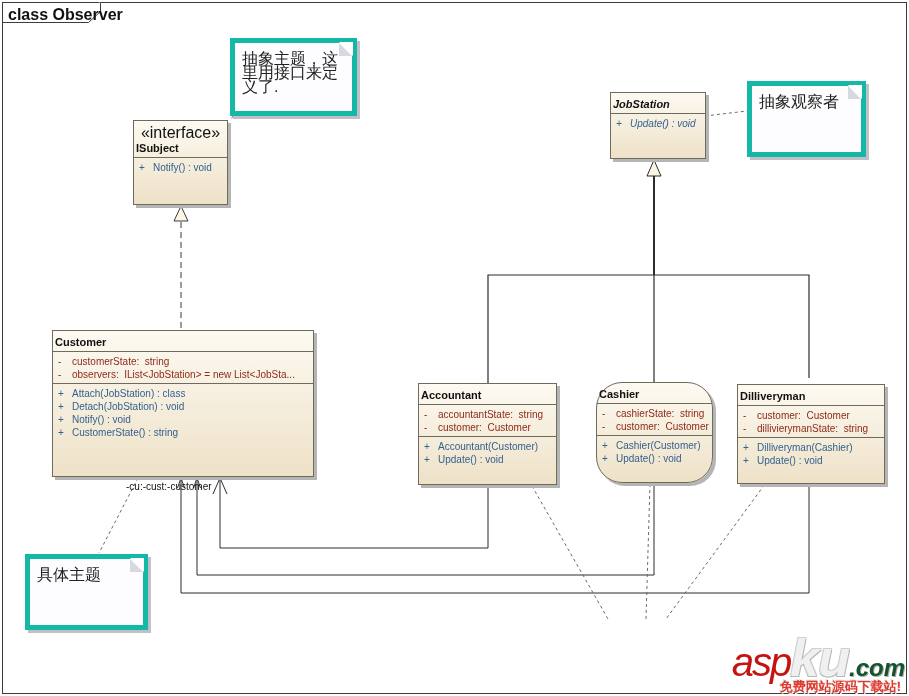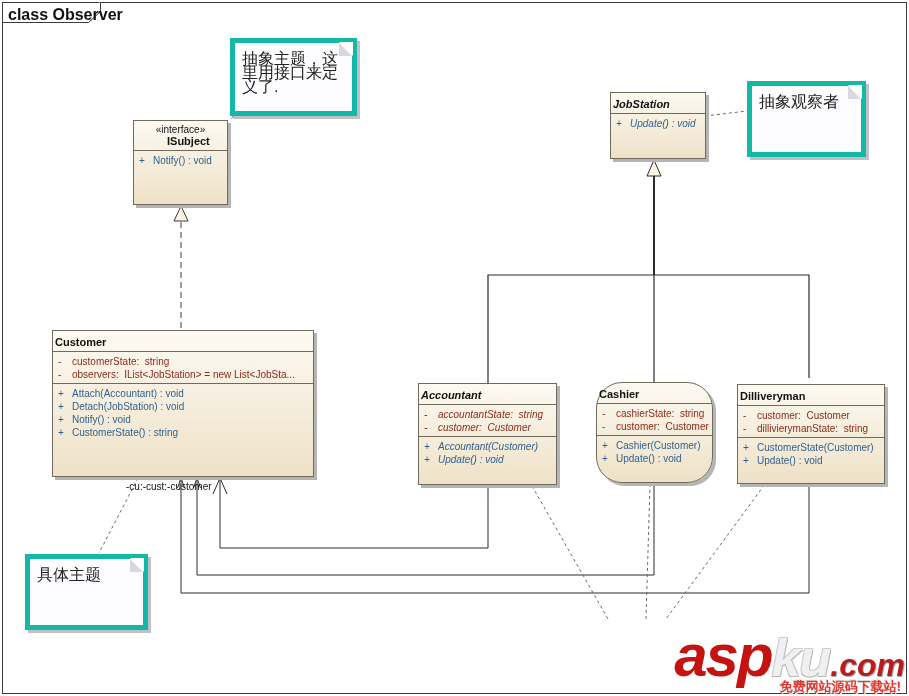--- a/index.html
+++ b/index.html
@@ -7,22 +7,22 @@
         font-family:"Liberation Sans","DejaVu Sans",sans-serif;}
   #connectors{position:absolute;left:0;top:0;z-index:1;pointer-events:none;}
 
   .frame-label{position:absolute;left:8px;top:6px;font-size:16px;font-weight:bold;color:#111;z-index:3;}
 
   
   .cls{position:absolute;z-index:2;display:flex;flex-direction:column;
        background:linear-gradient(#fdfaf2,#eee1c7);
        border:1px solid #6e6a5c;box-shadow:3px 3px 0 #b5b5b5;}
   .cls .title{text-align:left;font-size:11px;font-weight:bold;color:#111;padding:5px 2px 3px;}
-  .cls .stereo{text-align:center;font-size:10px;color:#111;padding-top:3px;}
-  .cls .stereo + .title{padding-top:0;margin-left:31px;}
+  .cls .stereo{text-align:center;font-size:16px;color:#111;padding-top:3px;}
+  .cls .stereo + .title{padding-top:0;}
   .comp{border-top:1px solid #6e6a5c;padding:3px 0 2px;}
   .comp.grow{flex:1;}
   .m{display:flex;font-size:10px;line-height:13px;}
   .m .vis{width:14px;padding-left:5px;flex:none;}
   .m .sig{white-space:pre;overflow:hidden;}
   .attr{color:#8e2a19;}
   .op{color:#33628f;}
   .band{background:#f8ecd4;font-size:10px;line-height:13px;padding-left:4px;color:#222;margin-top:2px;}
   .it{font-style:italic;}
 
@@ -32,33 +32,33 @@
   .note::before{content:"";position:absolute;top:-1px;right:-1px;width:0;height:0;
         border-top:14px solid #ffffff;border-left:14px solid transparent;}
   .note::after{content:"";position:absolute;top:0;right:0;width:0;height:0;
         border-left:13px solid #d8d8e2;border-top:13px solid transparent;}
 
   .assoc-label{position:absolute;left:126px;top:481px;font-size:10px;color:#111;z-index:2;}
 
   
   .watermark{position:absolute;right:4px;bottom:0;z-index:5;text-align:right;}
   .wm1{line-height:48px;white-space:nowrap;}
-  .wm1 .asp{font-style:italic;font-weight:bold;font-size:60px;color:#c41310;letter-spacing:-2px;}
+  .wm1 .asp{font-style:italic;font-weight:normal;font-size:40px;color:#c41310;letter-spacing:-2px;}
   .wm1 .ku{font-style:italic;font-weight:bold;font-size:52px;color:#f0f0f0;letter-spacing:-1px;
         text-shadow:1px 1px 0 #b9b9b9,-1px -1px 0 #cfcfcf,1px -1px 0 #cfcfcf,-1px 1px 0 #b9b9b9;}
-  .wm1 .com{font-style:italic;font-weight:bold;font-size:32px;color:#b91c1c;
+  .wm1 .com{font-style:italic;font-weight:bold;font-size:24px;color:#14532d;
         text-shadow:1px 1px 0 #aaa;}
   .wm2{position:relative;margin-top:-17px;padding-right:4px;font-size:13px;font-weight:bold;
         color:#e03a2f;text-shadow:1px 1px 0 #ffffff,-1px -1px 0 #d9d9d9;}
 
   
   #isubject{left:133px;top:120px;width:93px;height:83px;}
   #jobstation{left:610px;top:92px;width:94px;height:65px;}
   #customer{left:52px;top:330px;width:260px;height:145px;}
-  #accountant{left:418px;top:383px;width:137px;height:100px;font-style:italic;}
+  #accountant{left:418px;top:383px;width:137px;height:100px;}
   #cashier{left:596px;top:382px;width:115px;height:99px;border-radius:26px;}
   #dilliveryman{left:737px;top:378px;width:146px;height:98px;margin-top:6px;}
 
   #note-abstract-subject{left:230px;top:38px;width:104px;height:43px;}
   #note-abstract-observer{left:747px;top:81px;width:96px;height:41px;}
   #note-concrete-subject{left:25px;top:554px;width:100px;height:41px;}
   #note-concrete-observer{left:585px;top:620px;width:98px;height:39px;}
 </style>
 </head>
 <body>
@@ -139,21 +139,21 @@
         <span class="sig">customerState:  string</span>
       </div>
       <div class="m attr">
         <span class="vis">-</span>
         <span class="sig">observers:  IList&lt;JobStation&gt; = new List&lt;JobSta...</span>
       </div>
     </div>
     <div class="comp grow">
       <div class="m op">
         <span class="vis">+</span>
-        <span class="sig">Attach(Accountant) : void</span>
+        <span class="sig">Attach(JobStation) : class</span>
       </div>
       <div class="m op">
         <span class="vis">+</span>
         <span class="sig">Detach(JobStation) : void</span>
       </div>
       <div class="m op">
         <span class="vis">+</span>
         <span class="sig">Notify() : void</span>
       </div>
       <div class="m op">
@@ -219,21 +219,21 @@
         <span class="sig">customer:  Customer</span>
       </div>
       <div class="m attr">
         <span class="vis">-</span>
         <span class="sig">dillivierymanState:  string</span>
       </div>
     </div>
     <div class="comp grow">
       <div class="m op">
         <span class="vis">+</span>
-        <span class="sig">CustomerState(Customer)</span>
+        <span class="sig">Dilliveryman(Cashier)</span>
       </div>
       <div class="m op">
         <span class="vis">+</span>
         <span class="sig">Update() : void</span>
       </div>
     </div>
   </div>
 
   <div id="note-abstract-subject" class="note">
     <span>抽象主题，这里用接口来定义了.</span>

